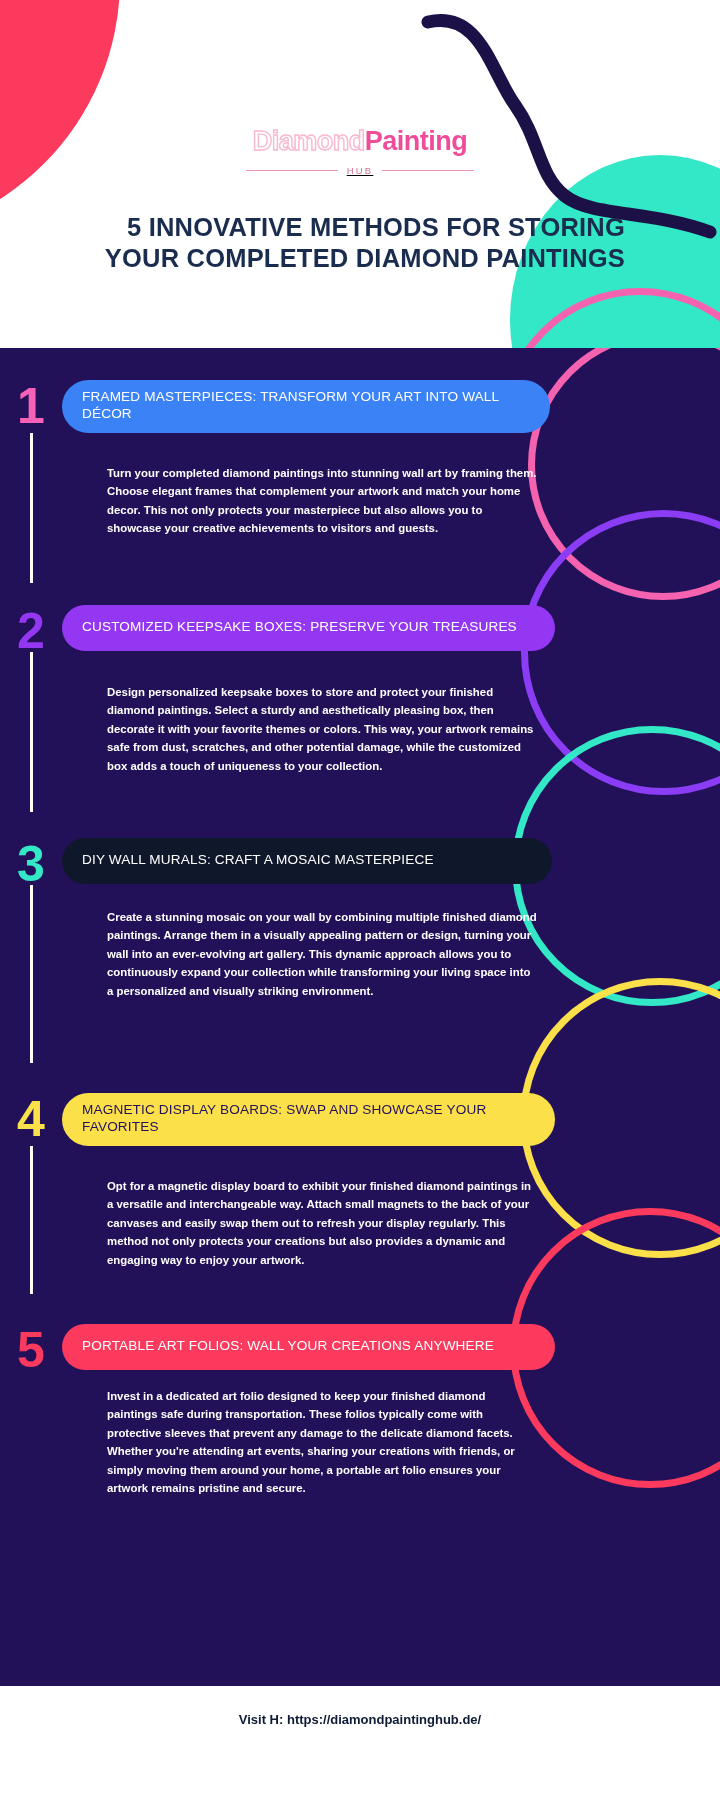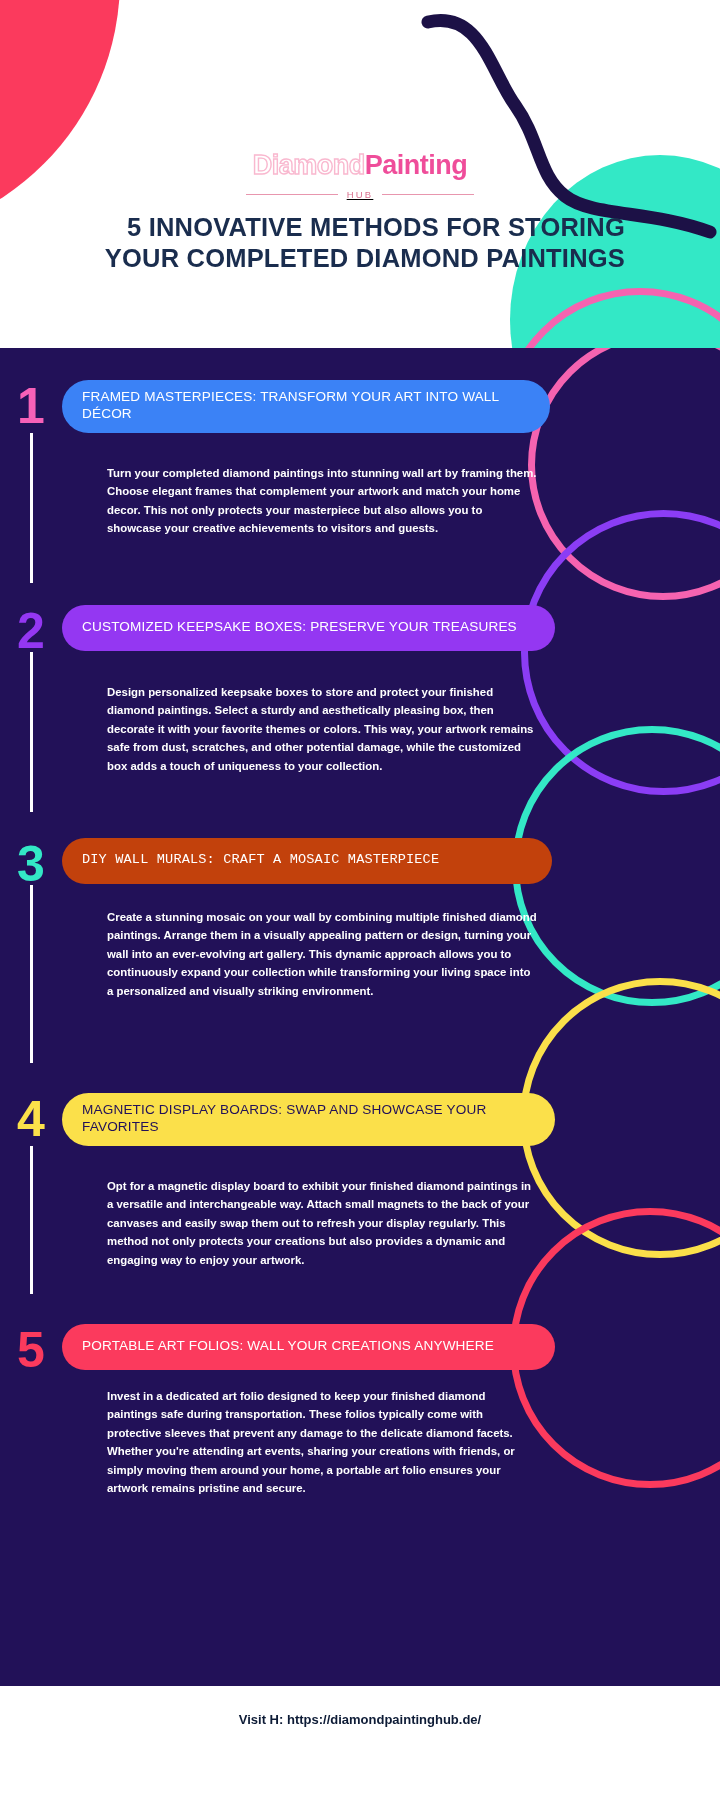--- a/index.html
+++ b/index.html
@@ -35,21 +35,21 @@
   .hdr-pink-arc {
     position:absolute; right:-60px; top:288px;
     width:280px; height:280px;
     border:7px solid #f563b0;
     border-radius:50%;
     background:transparent;
   }
   .hdr-squiggle { position:absolute; right:0px; top:0px; width:300px; height:250px; }
 
   .logo-wrap {
-    position:absolute; left:0; right:0; top:152px;
+    position:absolute; left:0; right:0; top:128px;
     text-align:center; z-index:5;
   }
   .logo-text {
     font-size:27px; font-weight:bold; letter-spacing:-0.5px;
     line-height:1; white-space:nowrap;
   }
   .logo-a { color:#fff; -webkit-text-stroke:1.4px #f9b8cf; text-shadow:0 0 0 #f9b8cf; }
   .logo-b { color:#ef4d9a; }
   .logo-sub {
     margin-top:10px;
@@ -120,21 +120,21 @@
     padding-top:31px;
     padding-bottom:6px;
     padding-left:45px;
   }
 
   
   .s1 .pill { background:#3b82f6; margin-right:170px; }
   .s1 .num  { color:#f761b8; }
   .s2 .pill { background:#9437f2; margin-right:165px; }
   .s2 .num  { color:#9437f2; }
-  .s3 .pill { background:#c2410c; margin-right:168px;font-family:Liberation Mono, monospace; }
+  .s3 .pill { background:#0f172a; margin-right:168px; }
   .s3 .num  { color:#33e8c6; }
   .s4 .pill { background:#fbe04a; color:#221158; margin-right:165px; }
   .s4 .num  { color:#fbe04a; }
   .s5 .pill { background:#fb3a5d; margin-right:165px; }
   .s5 .num  { color:#fb3a5d; }
 
   .s1 { margin-top:10px; }
   .s2 { margin-top:22px; }
   .s3 { margin-top:26px; }
   .s4 { margin-top:30px; }

